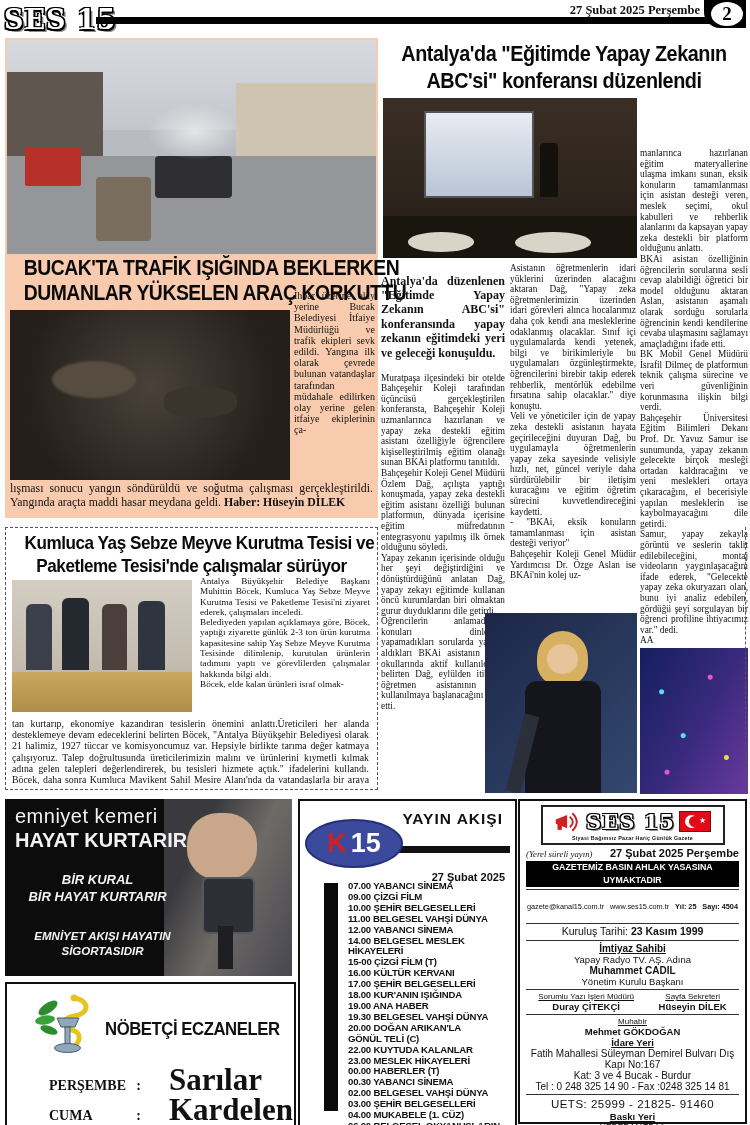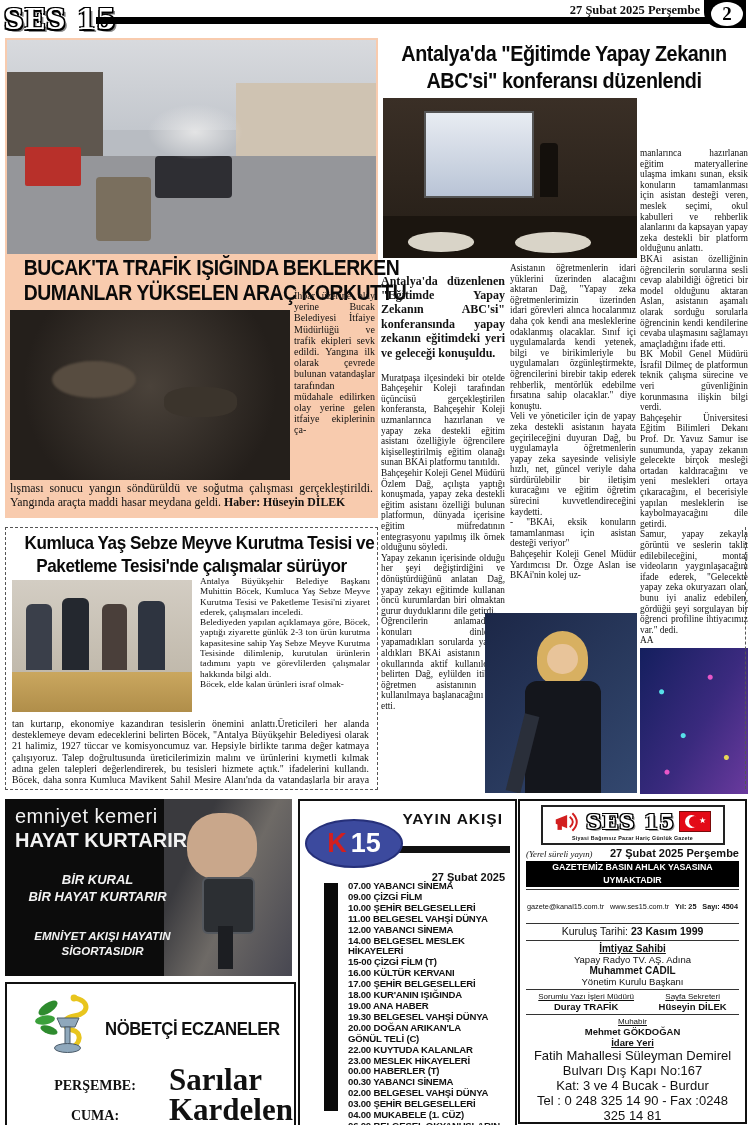--- a/index.html
+++ b/index.html
@@ -45,21 +45,21 @@
   .belt{left:5px;top:799px;width:287px;height:177px;background:#0c0c0c;color:#f2f2f2;}
   .belt-t1{left:10px;top:6px;font-size:20px;letter-spacing:.5px;position:absolute;}
   .belt-t2{left:10px;top:30px;font-size:20px;font-weight:bold;position:absolute;}
   .belt-mid{left:0;top:72px;width:185px;text-align:center;font-style:italic;font-weight:bold;font-size:13px;line-height:17px;position:absolute;}
   .belt-low{left:0;top:130px;width:195px;text-align:center;font-style:italic;font-weight:bold;font-size:11.5px;line-height:15px;position:absolute;}
   
   .pharm{left:5px;top:982px;width:287px;height:141px;background:#fff;border:2px solid #111;}
   .pharm-title{left:98px;top:34px;width:184px;font-size:19px;font-weight:bold;white-space:nowrap;
     transform:scaleX(.88);transform-origin:0 50%;letter-spacing:-.5px;position:absolute;}
   .pharm-row{position:absolute;display:flex;align-items:baseline;font-family:"Liberation Serif",serif;font-weight:bold;}
-  .pharm-day{width:92px;display:flex;justify-content:center;font-size:14px;}
+  .pharm-day{width:92px;display:flex;justify-content:space-between;font-size:14px;}
   .pharm-name{font-size:31px;margin-left:28px;}
   
   .sched{left:298px;top:799px;width:215px;height:325px;background:#fff;border:2.5px solid #111;}
   .sched-title{position:absolute;right:12px;top:9px;font-size:15.5px;font-weight:bold;letter-spacing:1px;}
   .sched-rule{position:absolute;left:30px;top:45px;width:180px;height:7px;background:#111;}
   .sched-oval{position:absolute;left:5px;top:18px;width:94px;height:45px;background:#3c4a9e;border:2px solid #26307a;
     border-radius:50%;display:flex;align-items:center;justify-content:center;gap:4px;font-weight:bold;font-size:27px;}
   .sched-oval .k{color:#d21f1f;}
   .sched-oval .n15{color:#fff;text-align:right;}
   .sched-date{position:absolute;right:10px;top:62px;font-size:11px;font-weight:bold;margin-top:8px;}
@@ -81,21 +81,21 @@
   .flag .st{position:absolute;left:19px;top:5px;font-size:8px;color:#fff;line-height:8px;}
   .mast-row1{display:flex;justify-content:space-between;align-items:baseline;margin-top:2px;}
   .pubtype{font-family:"Liberation Serif",serif;font-style:italic;font-size:8.8px;}
   .mast-date{font-weight:bold;font-size:11px;}
   .mast-ethics{background:#000;color:#fff;font-weight:bold;font-size:8.8px;line-height:13px;margin-top:2px;}
   .mast-contact{display:flex;justify-content:space-between;border-top:1px solid #333;border-bottom:1px solid #333;
     font-size:7.3px;padding:12px 1px;margin-top:2px;}
   .mast-founded{font-size:10.5px;margin:1px 0;}
   .m10{font-size:10px;}.m95{font-size:9.5px;}.m85{font-size:8.5px;}.m8{font-size:8px;}
   .mast-2col{display:flex;justify-content:space-around;}
-  .mast-addr{font-size:13px;}
+  .mast-addr{font-size:10px;}
   .uets{font-size:11.5px;letter-spacing:.5px;margin:1px 0;}
   .tinyaddr{font-size:6.1px;}
 </style>
 </head>
 <body>
 
 <div id="page">
 
   <div class="abs hdr-logo">SES 15</div>
   <div class="abs hdr-bar"></div>
@@ -298,21 +298,21 @@
     <div class="mast-founded"><span>Kuruluş Tarihi:</span> <span class="b">23 Kasım 1999</span></div>
     <hr>
     <div class="b u m10">İmtiyaz Sahibi</div>
     <div class="m95">Yapay Radyo TV. AŞ. Adına</div>
     <div class="b m10">Muhammet CADIL</div>
     <div class="m95">Yönetim Kurulu Başkanı</div>
     <hr>
     <div class="mast-2col">
       <div>
           <div class="u m8">Sorumlu Yazı İşleri Müdürü</div>
-          <div class="b m95">Duray TRAFİK</div>
+          <div class="b m95">Duray ÇİTEKÇİ</div>
         </div>
       <div>
           <div class="u m8">Sayfa Sekreteri</div>
           <div class="b m95">Hüseyin DİLEK</div>
         </div>
     </div>
     <hr>
     <div class="u m8">Muhabir</div>
     <div class="b m95">Mehmet GÖKDOĞAN</div>
     <div class="b u m95">İdare Yeri</div>

